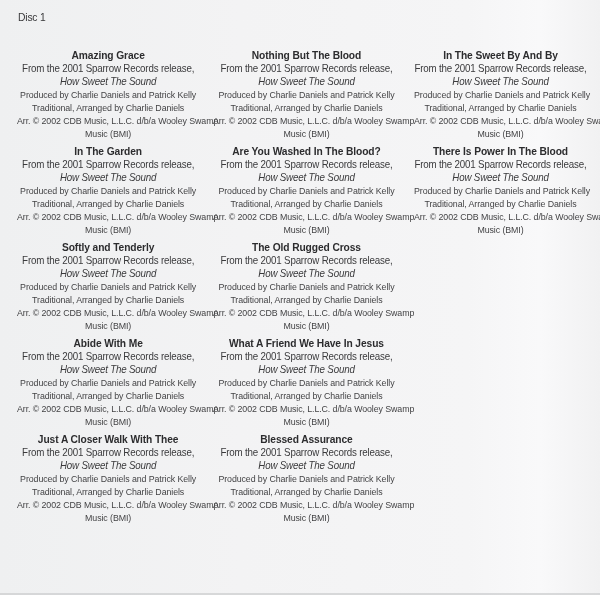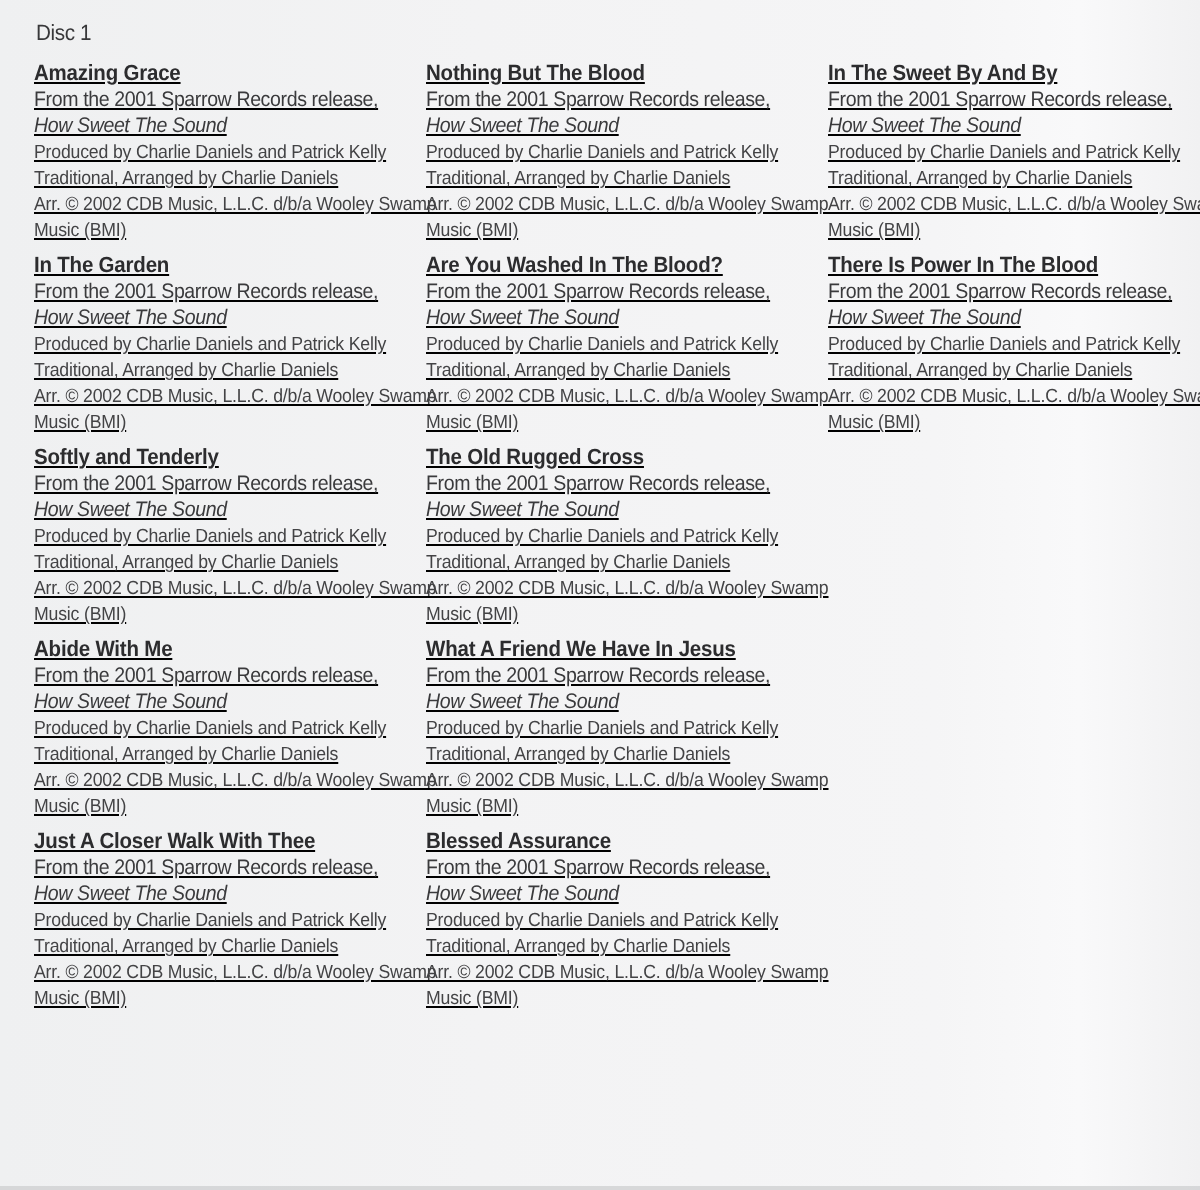--- a/index.html
+++ b/index.html
@@ -8,20 +8,21 @@
     width: 600px;
     height: 595px;
     overflow: hidden;
     font-family: "Liberation Sans", "DejaVu Sans", sans-serif;
   }
   .page {
     position: relative;
     width: 600px;
     height: 595px;
     background: linear-gradient(90deg, #eff0f1 0%, #f3f3f4 40%, #f5f5f6 78%, #f9f9fa 90%, #f1f1f2 100%);
+    text-align: center;
   }
   
   .page::after {
     content: "";
     position: absolute;
     left: 0;
     bottom: 0;
     width: 100%;
     height: 2px;
     background: #cfd1d2;
@@ -33,25 +34,24 @@
     top: 11px;
     font-size: 11px;
     letter-spacing: -0.2px;
     color: #38383a;
     transform: scaleX(0.94);
     transform-origin: 0 0;
   }
   .columns {
     position: absolute;
     left: 17px;
-    top: 31px;
+    top: 49px;
     right: 0;
     display: grid;
     grid-template-columns: 196px 201px 1fr;
-    text-decoration: underline;
   }
   .column { min-width: 0; }
   .track {
     margin-bottom: 5px;
     transform: scaleX(0.93);
     transform-origin: 0 0;
     white-space: nowrap;
   }
   .track div { line-height: 13px; }
   .track-title {

